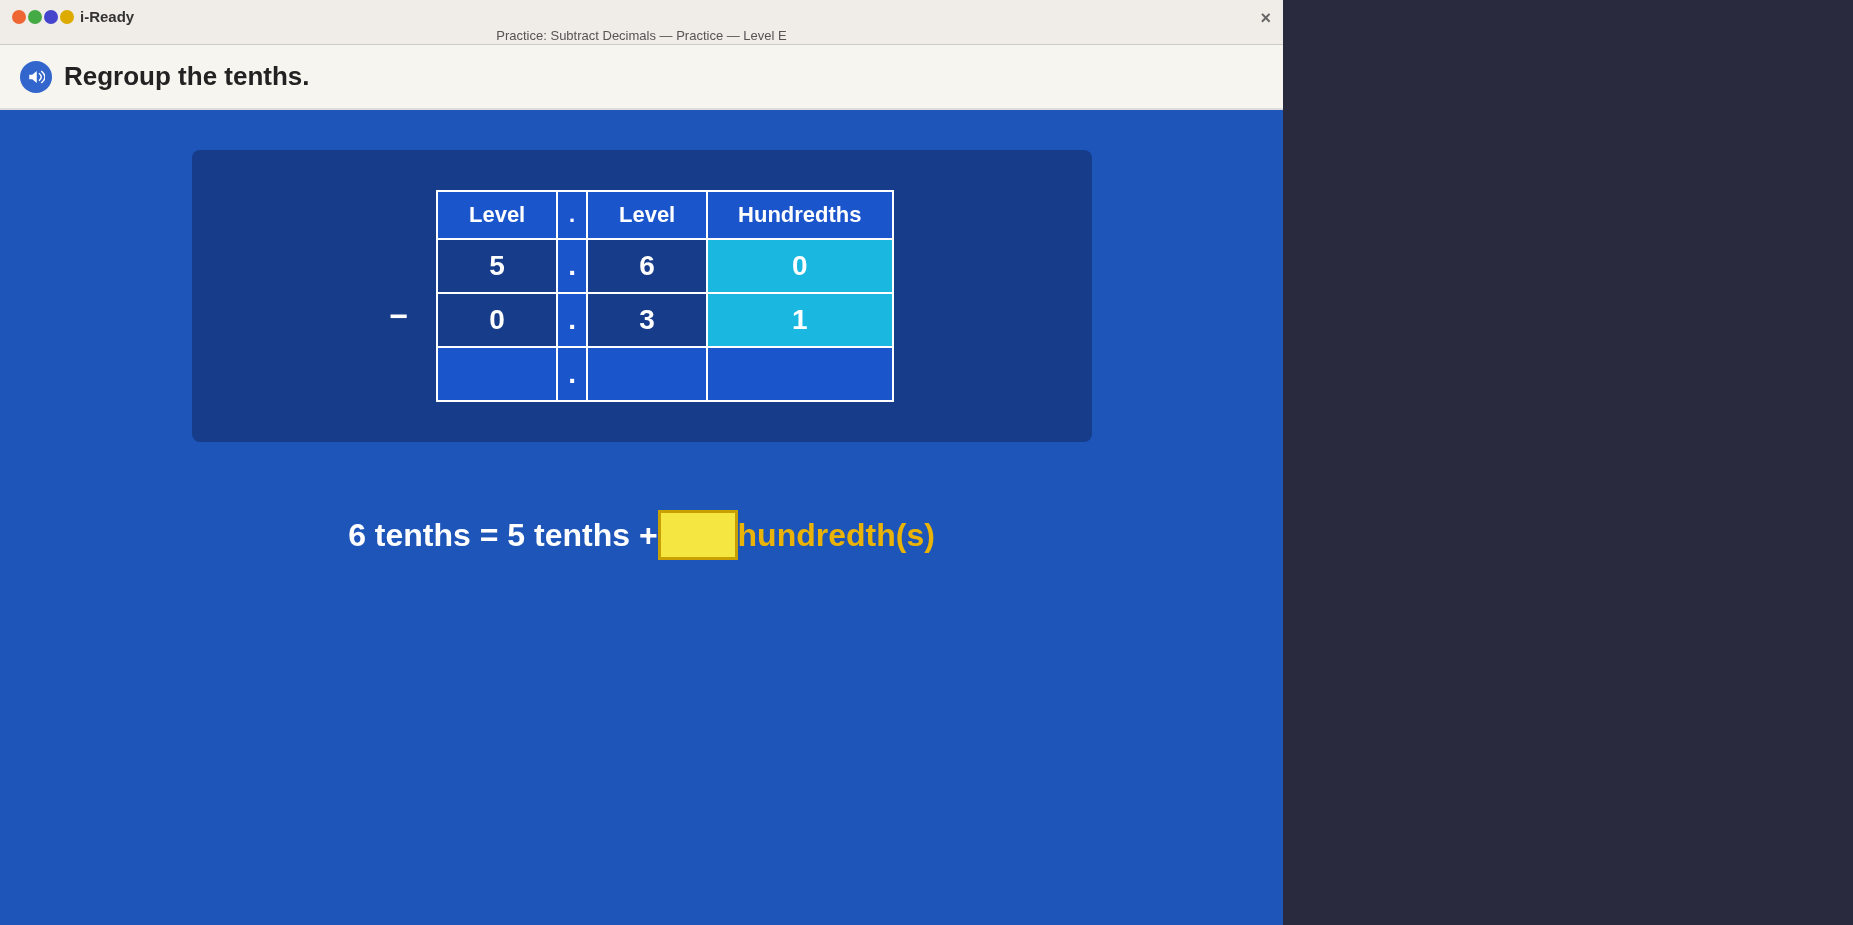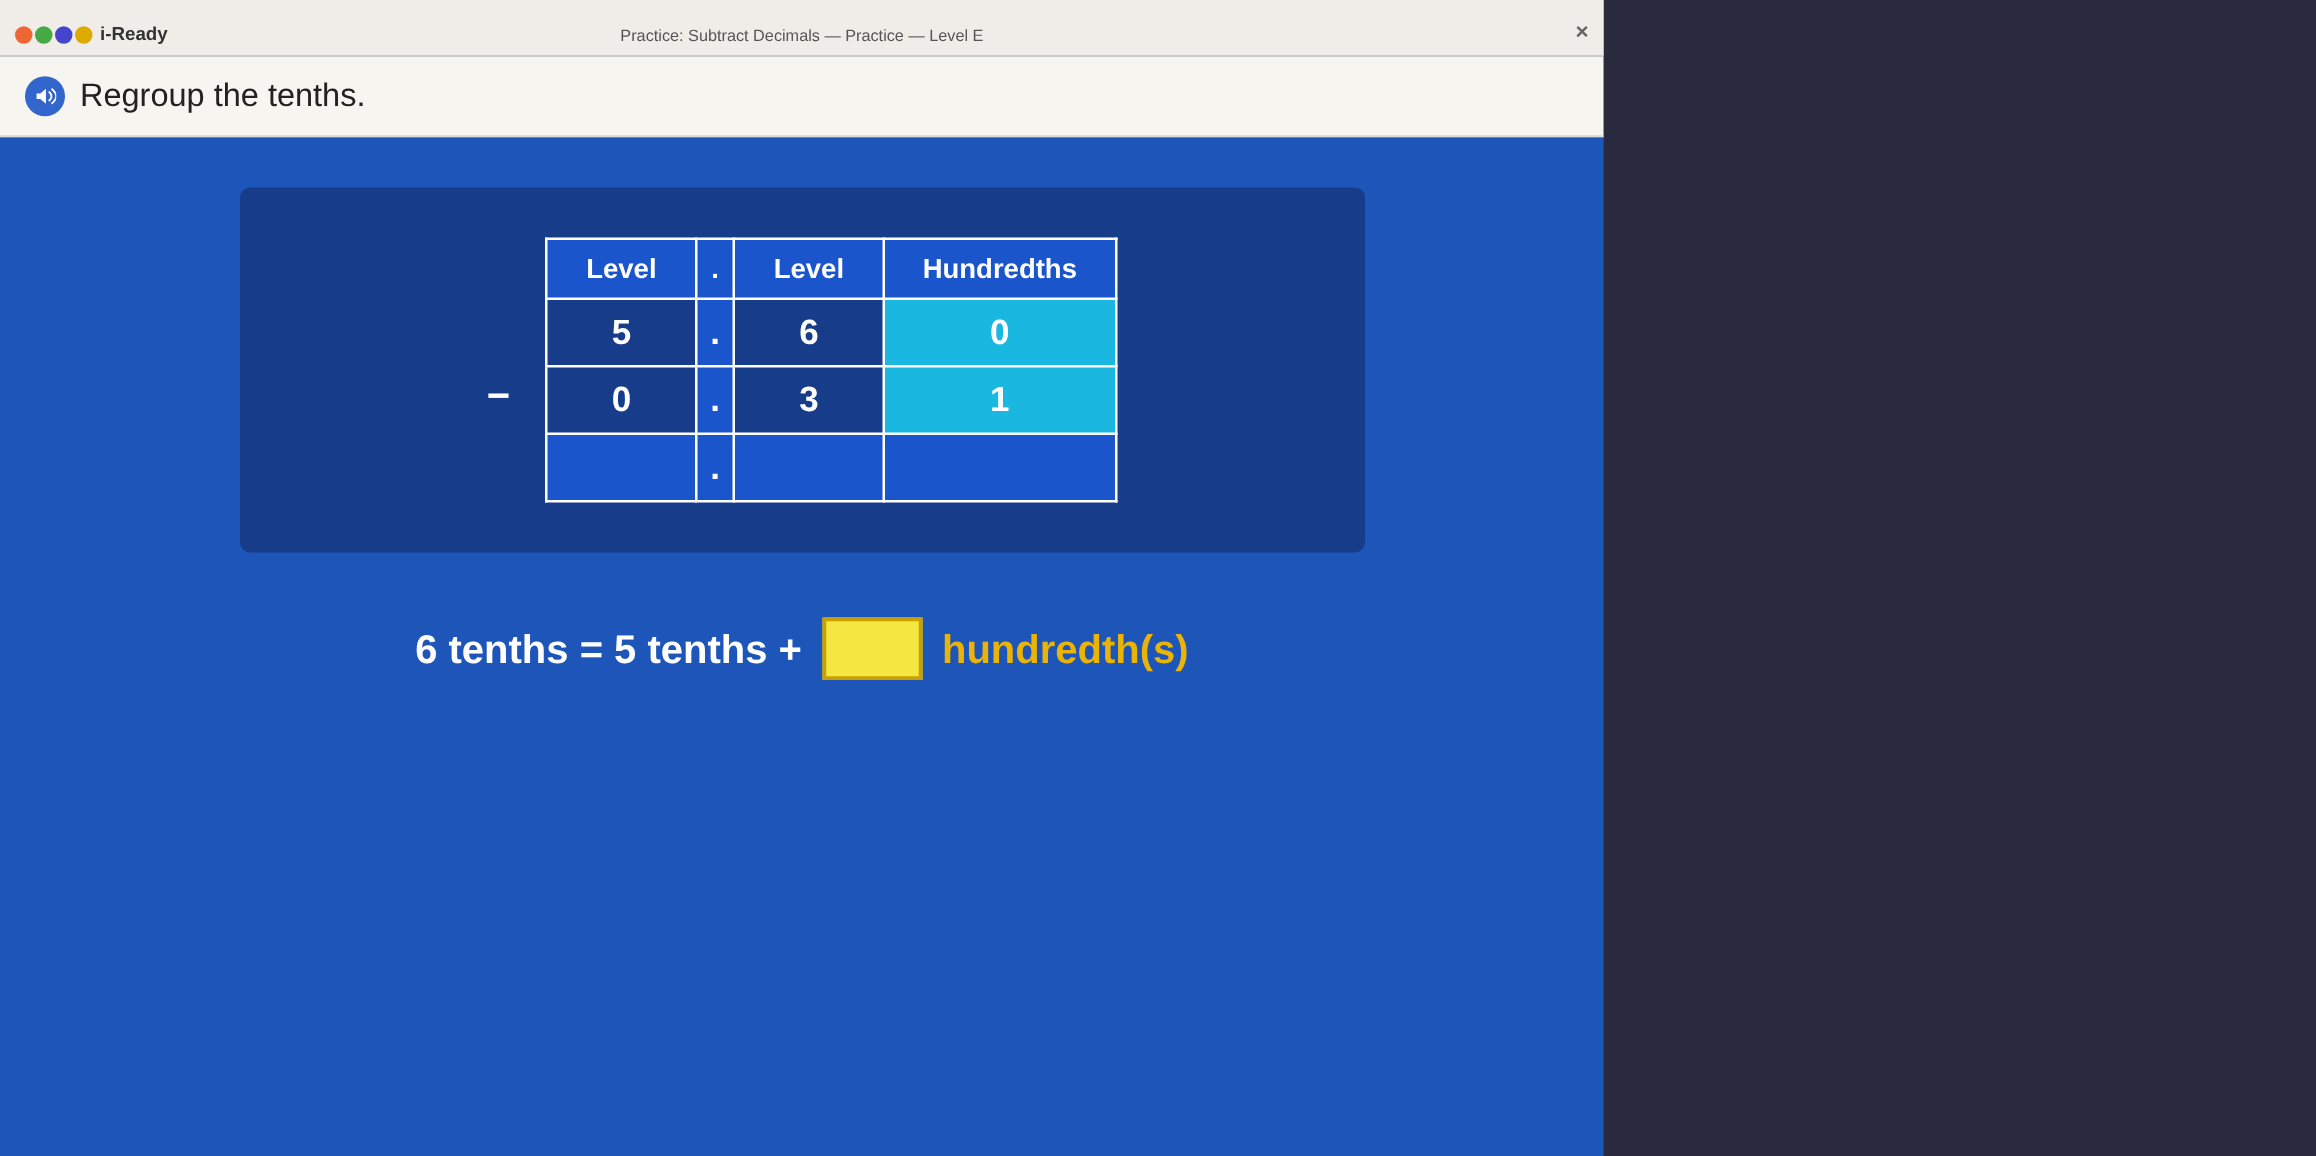--- a/index.html
+++ b/index.html
@@ -12,21 +12,21 @@
       overflow: hidden;
       display: flex;
       flex-direction: column;
     }
 
     
     #top-bar {
       width: 1283px;
       background: #f0ede8;
       display: flex;
-      align-items: flex-end;
+      align-items: flex-start;
       justify-content: space-between;
       padding: 8px 12px;
       border-bottom: 1px solid #ccc;
       position: relative;
       min-height: 45px;
     }
 
     #iready-logo {
       display: flex;
       align-items: center;
@@ -82,21 +82,21 @@
       background: #3366cc;
       border-radius: 50%;
       display: flex;
       align-items: center;
       justify-content: center;
       flex-shrink: 0;
     }
 
     #instruction-text {
       font-size: 26px;
-      font-weight: normal;
+      font-weight: bold;
       color: #222;
     }
 
     
     #main-area {
       width: 1283px;
       flex: 1;
       background: #1e55b8;
       display: flex;
       flex-direction: column;
@@ -173,24 +173,24 @@
       color: white;
     }
 
     .empty-row td {
       background: #1a55cc;
       height: 45px;
     }
 
     
     #equation-area {
-      margin-top: 52px;
-      display: flex;
-      align-items: center;
-      gap: 16px;
+      margin-top: 68px;
+      display: flex;
+      align-items: center;
+      gap: 0;
     }
 
     #equation-text {
       font-size: 32px;
       font-weight: bold;
       color: white;
     }
 
     #input-box {
       width: 80px;

